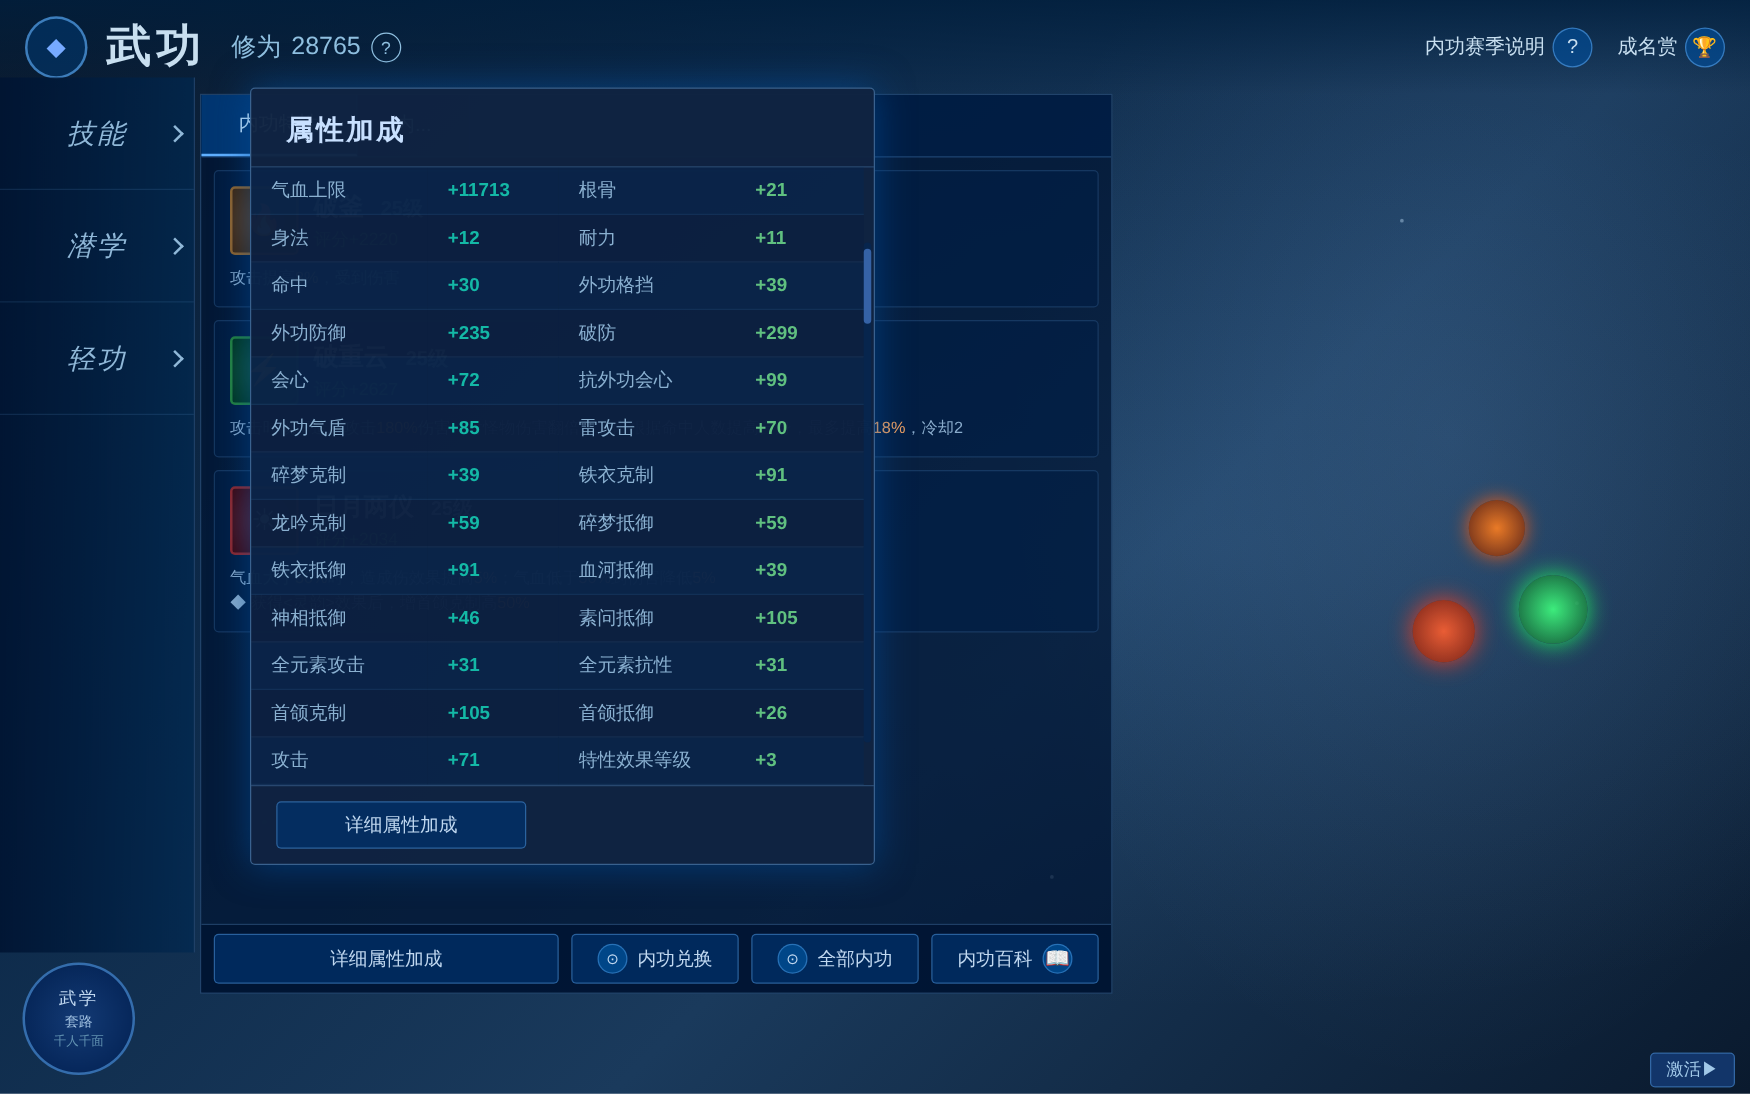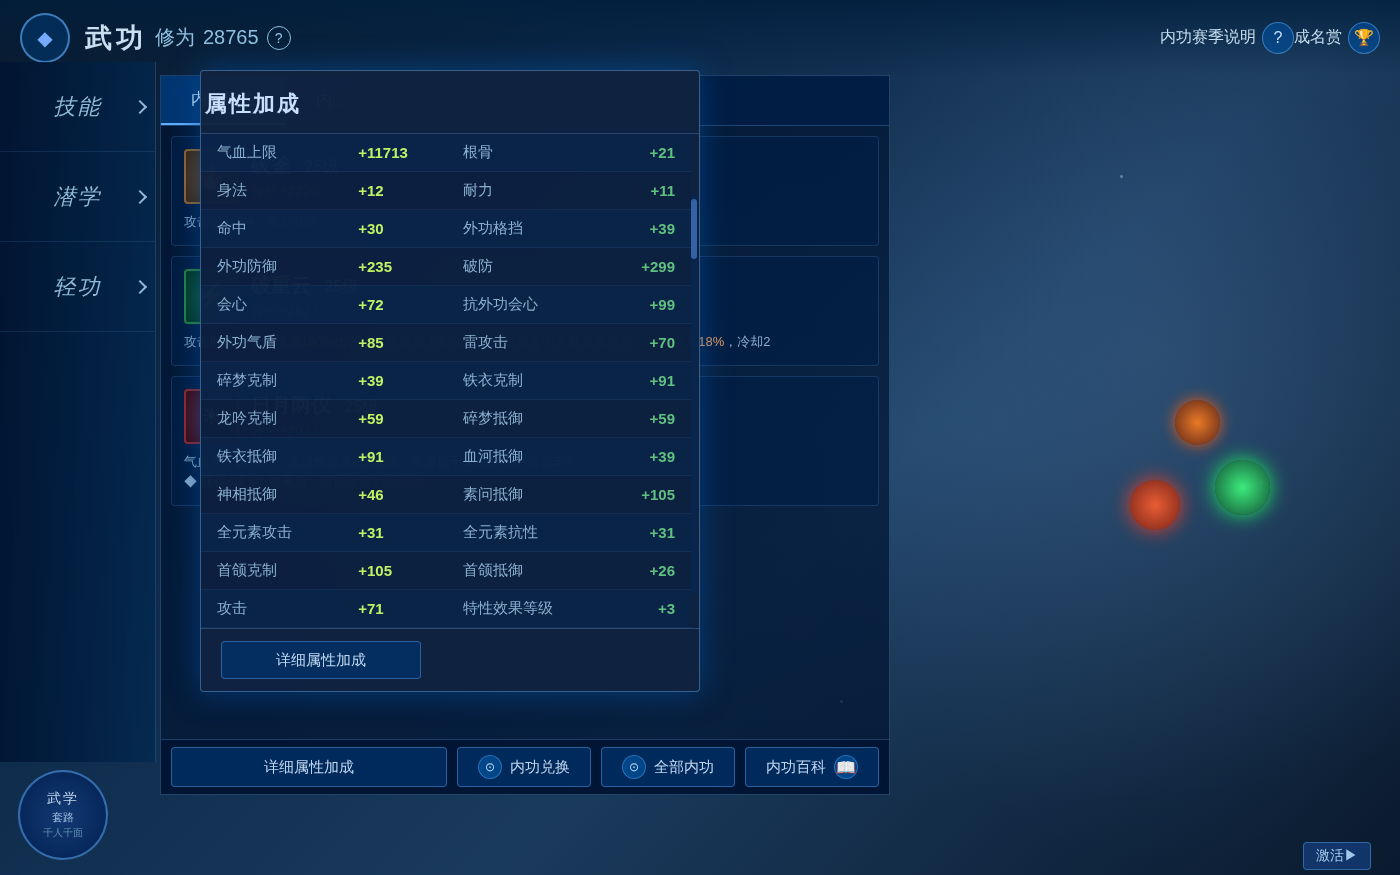--- a/index.html
+++ b/index.html
@@ -52,25 +52,25 @@
       display: flex;
       align-items: center;
       justify-content: center;
       background: rgba(0,60,120,0.5);
       margin-right: 15px;
       font-size: 20px;
       color: #7af;
     }
 
     .header-title {
-      font-size: 27px;
+      font-size: 36px;
       color: #c8dff0;
       font-weight: bold;
       letter-spacing: 4px;
-      margin-right: 8px;
+      margin-right: 20px;
     }
 
     .header-cultivation {
       font-size: 20px;
       color: #90c0e0;
       margin-right: 8px;
     }
 
     .header-help {
       width: 24px;
@@ -82,20 +82,21 @@
       justify-content: center;
       font-size: 14px;
       color: #90c0e0;
       cursor: pointer;
     }
 
     .header-right {
       margin-left: auto;
       display: flex;
       align-items: center;
+      gap: 20px;
     }
 
     .header-btn {
       display: flex;
       align-items: center;
       gap: 6px;
       font-size: 16px;
       color: #c8dff0;
       cursor: pointer;
     }
@@ -314,21 +315,21 @@
       top: 70px;
       width: 500px;
       background: rgba(15, 35, 65, 0.97);
       border: 1px solid rgba(100,160,220,0.5);
       border-radius: 4px;
       z-index: 50;
       box-shadow: 0 0 30px rgba(0,80,160,0.6);
     }
 
     .popup-header {
-      padding: 18px 4px 14px;
+      padding: 18px 28px 14px;
       font-size: 22px;
       color: #c8e0ff;
       font-weight: bold;
       border-bottom: 1px solid rgba(100,160,220,0.3);
       letter-spacing: 2px;
     }
 
     .popup-table {
       width: 100%;
       border-collapse: collapse;
@@ -351,35 +352,34 @@
       font-size: 15px;
       color: #9ab8d8;
     }
 
     .popup-table td.attr-name {
       color: #8ab0d0;
       width: 110px;
     }
 
     .popup-table td.attr-val {
-      color: #bef264;
+      color: #14b8a6;
       width: 80px;
       font-weight: bold;
     }
 
     .popup-table td.attr-name2 {
       color: #8ab0d0;
       width: 110px;
     }
 
     .popup-table td.attr-val2 {
       color: #60c080;
       width: 80px;
       font-weight: bold;
-      text-align: right;
     }
 
     .popup-scrollbar {
       position: absolute;
       right: 2px;
       top: 60px;
       width: 6px;
       height: 400px;
       background: rgba(0,40,90,0.5);
       border-radius: 3px;
@@ -697,15 +697,15 @@
     </div>
   </div>
 </div>
 
 <div class="wuxue-badge" style="position:absolute;left:18px;bottom:15px;z-index:20;">
   <span style="font-size:14px;color:#c0d8f0;letter-spacing:2px;">武学</span>
   <span style="font-size:11px;color:#a0c0e0;margin-top:2px;">套路</span>
   <span style="font-size:10px;color:#6090b0;margin-top:1px;">千人千面</span>
 </div>
 
-<div class="activate-btn" style="position:absolute;right:29px;bottom:5px;font-family:Liberation Serif, serif;">
+<div class="activate-btn" style="position:absolute;right:12px;bottom:5px;font-family:Liberation Serif, serif;">
   <span>激活▶</span>
 </div>
 
 </body></html>

